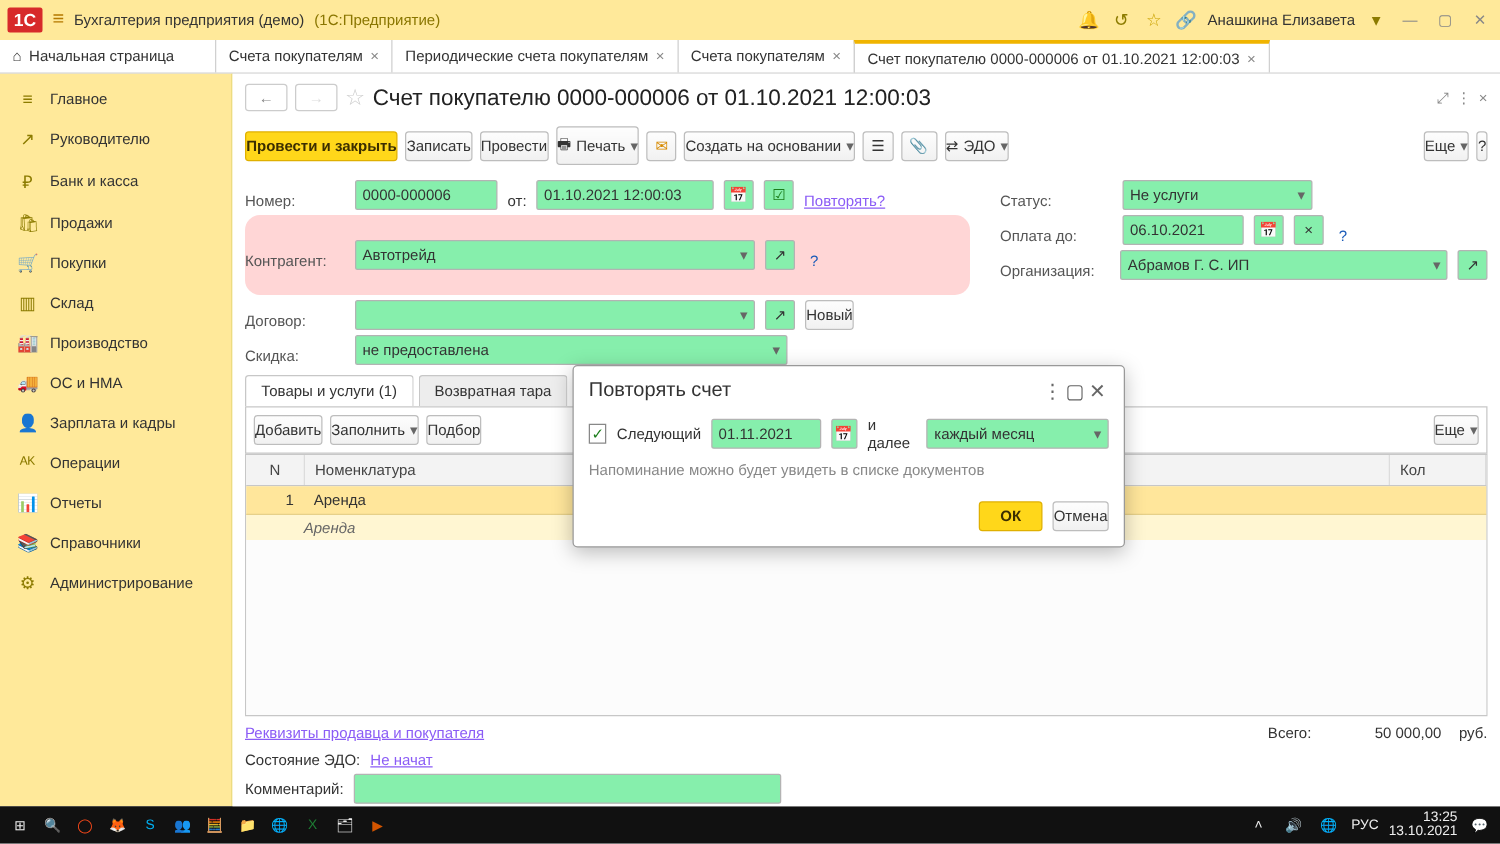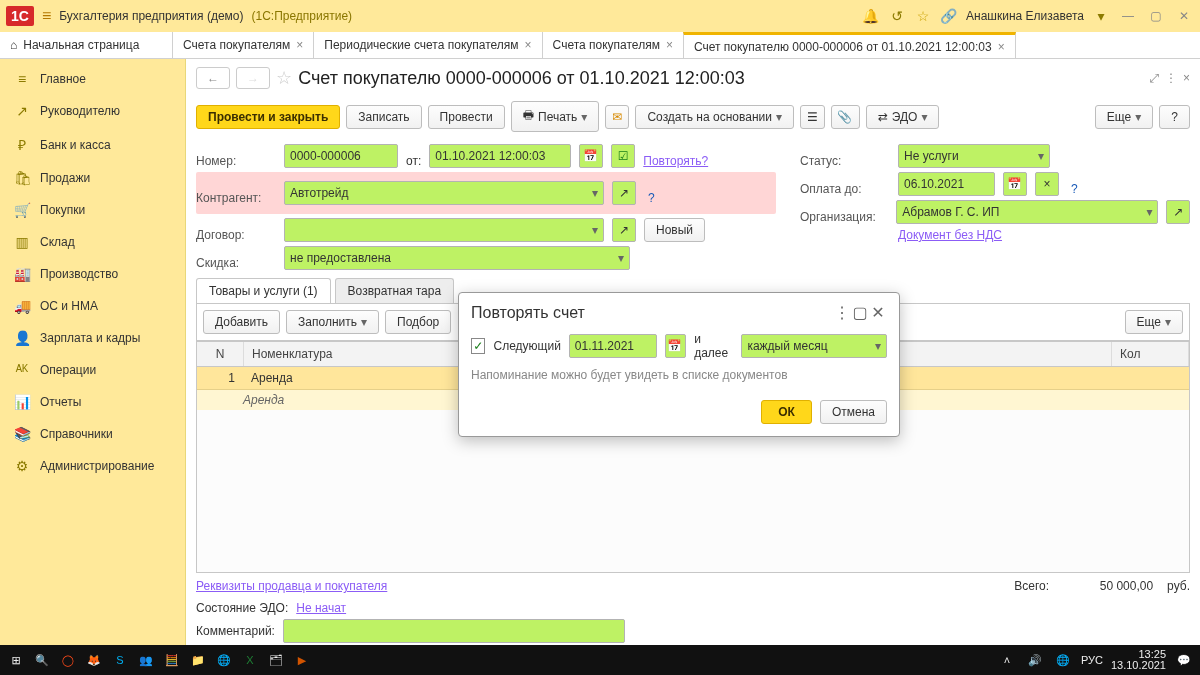--- a/index.html
+++ b/index.html
@@ -20,34 +20,34 @@
 .sidebar{width:185px;background:#ffe99a;border-right:1px solid #e8d77a;padding-top:4px}
 .sb-item{display:flex;align-items:center;gap:10px;padding:8px 14px;color:#333}
 .sb-icon{width:16px;text-align:center;color:#8c7b00;font-size:14px}
 .main{flex:1;display:flex;flex-direction:column;min-width:0;background:#fff}
 .hdr{display:flex;align-items:center;gap:6px;padding:8px 10px}
 .navbtn{border:1px solid #ccc;border-radius:3px;padding:3px 10px;background:#fff;color:#888}
 .star{color:#ccc;font-size:18px}
 .h1{font-size:18px;font-weight:normal;color:#222}
 .hdr-right{margin-left:auto;display:flex;gap:6px;color:#888}
 .toolbar{display:flex;align-items:center;gap:6px;padding:4px 10px}
-.btn{border:1px solid #bdbdbd;border-radius:3px;background:linear-gradient(#fdfdfd,#f1f1f1);padding:4px 11px;color:#333;display:inline-flex;align-items:center;gap:4px;font-size:12px}
+.btn{border:1px solid #bdbdbd;border-radius:3px;background:linear-gradient(#fdfdfd,#f1f1f1);padding:4px 0;color:#333;display:inline-flex;align-items:center;gap:4px;font-size:12px}
 .btn.yellow{background:#ffd71a;border-color:#e0b000;font-weight:bold;color:#3b2e00}
 .btn.icon{padding:4px 6px}
 .toolbar .spacer{flex:1}
 .form{padding:4px 10px}
 .frow{display:flex;align-items:flex-end;gap:8px;margin:4px 0}
 .lbl{width:80px;color:#555}
-.inp{border:1px solid #b3b3b3;border-radius:2px;background:#bef264;height:22px;padding:0 5px;display:flex;align-items:center}
+.inp{border:1px solid #b3b3b3;border-radius:2px;background:#86efac;height:22px;padding:0 5px;display:flex;align-items:center}
 .inp.sel{justify-content:space-between}
 .caret{color:#666}
 .sm{width:22px;justify-content:center;padding:0}
 .lnk{color:#8b5cf6;text-decoration:underline dotted}
 .lnk.solid{text-decoration:underline}
-.hlrow{background:#ffd6d6;padding:9px 0;border-radius:2px}
+.hlrow{background:#ffd6d6;padding:20px 0;border-radius:12px}
 .qmark{color:#1a5bb8;margin-left:4px}
 .col2{display:flex;gap:24px}
 .colA{flex:1}
 .colB{width:390px}
 .tabs2{display:flex;gap:4px;padding:0 10px}
 .tab2{border:1px solid #c7c7c7;border-bottom:none;border-radius:3px 3px 0 0;padding:5px 12px;background:#ededed}
 .tab2.active{background:#fff}
 .tbarea{margin:0 10px;border:1px solid #c7c7c7;padding:6px}
 .tbrow{display:flex;gap:6px;align-items:center}
 .grid{border:1px solid #c7c7c7;margin:0 10px;height:262px;display:flex;flex-direction:column}
@@ -277,24 +277,20 @@
               <span class="qmark">?</span>
             </div>
             <div class="frow">
               <span class="lbl" style="width:90px">Организация:</span>
               <span class="inp sel" style="width:255px">
                   <span>Абрамов Г. С. ИП</span>
                   <span class="caret">▾</span>
                 </span>
               <span class="inp sm">↗</span>
             </div>
-            <div class="frow">
-              <span style="width:90px"></span>
-              <span class="lnk solid">Документ без НДС</span>
-            </div>
           </div>
         </div>
       </div>
 
       <div class="tabs2">
         <div class="tab2 active">Товары и услуги (1)</div>
         <div class="tab2">Возвратная тара</div>
       </div>
       <div class="tbarea">
         <div class="tbrow">

